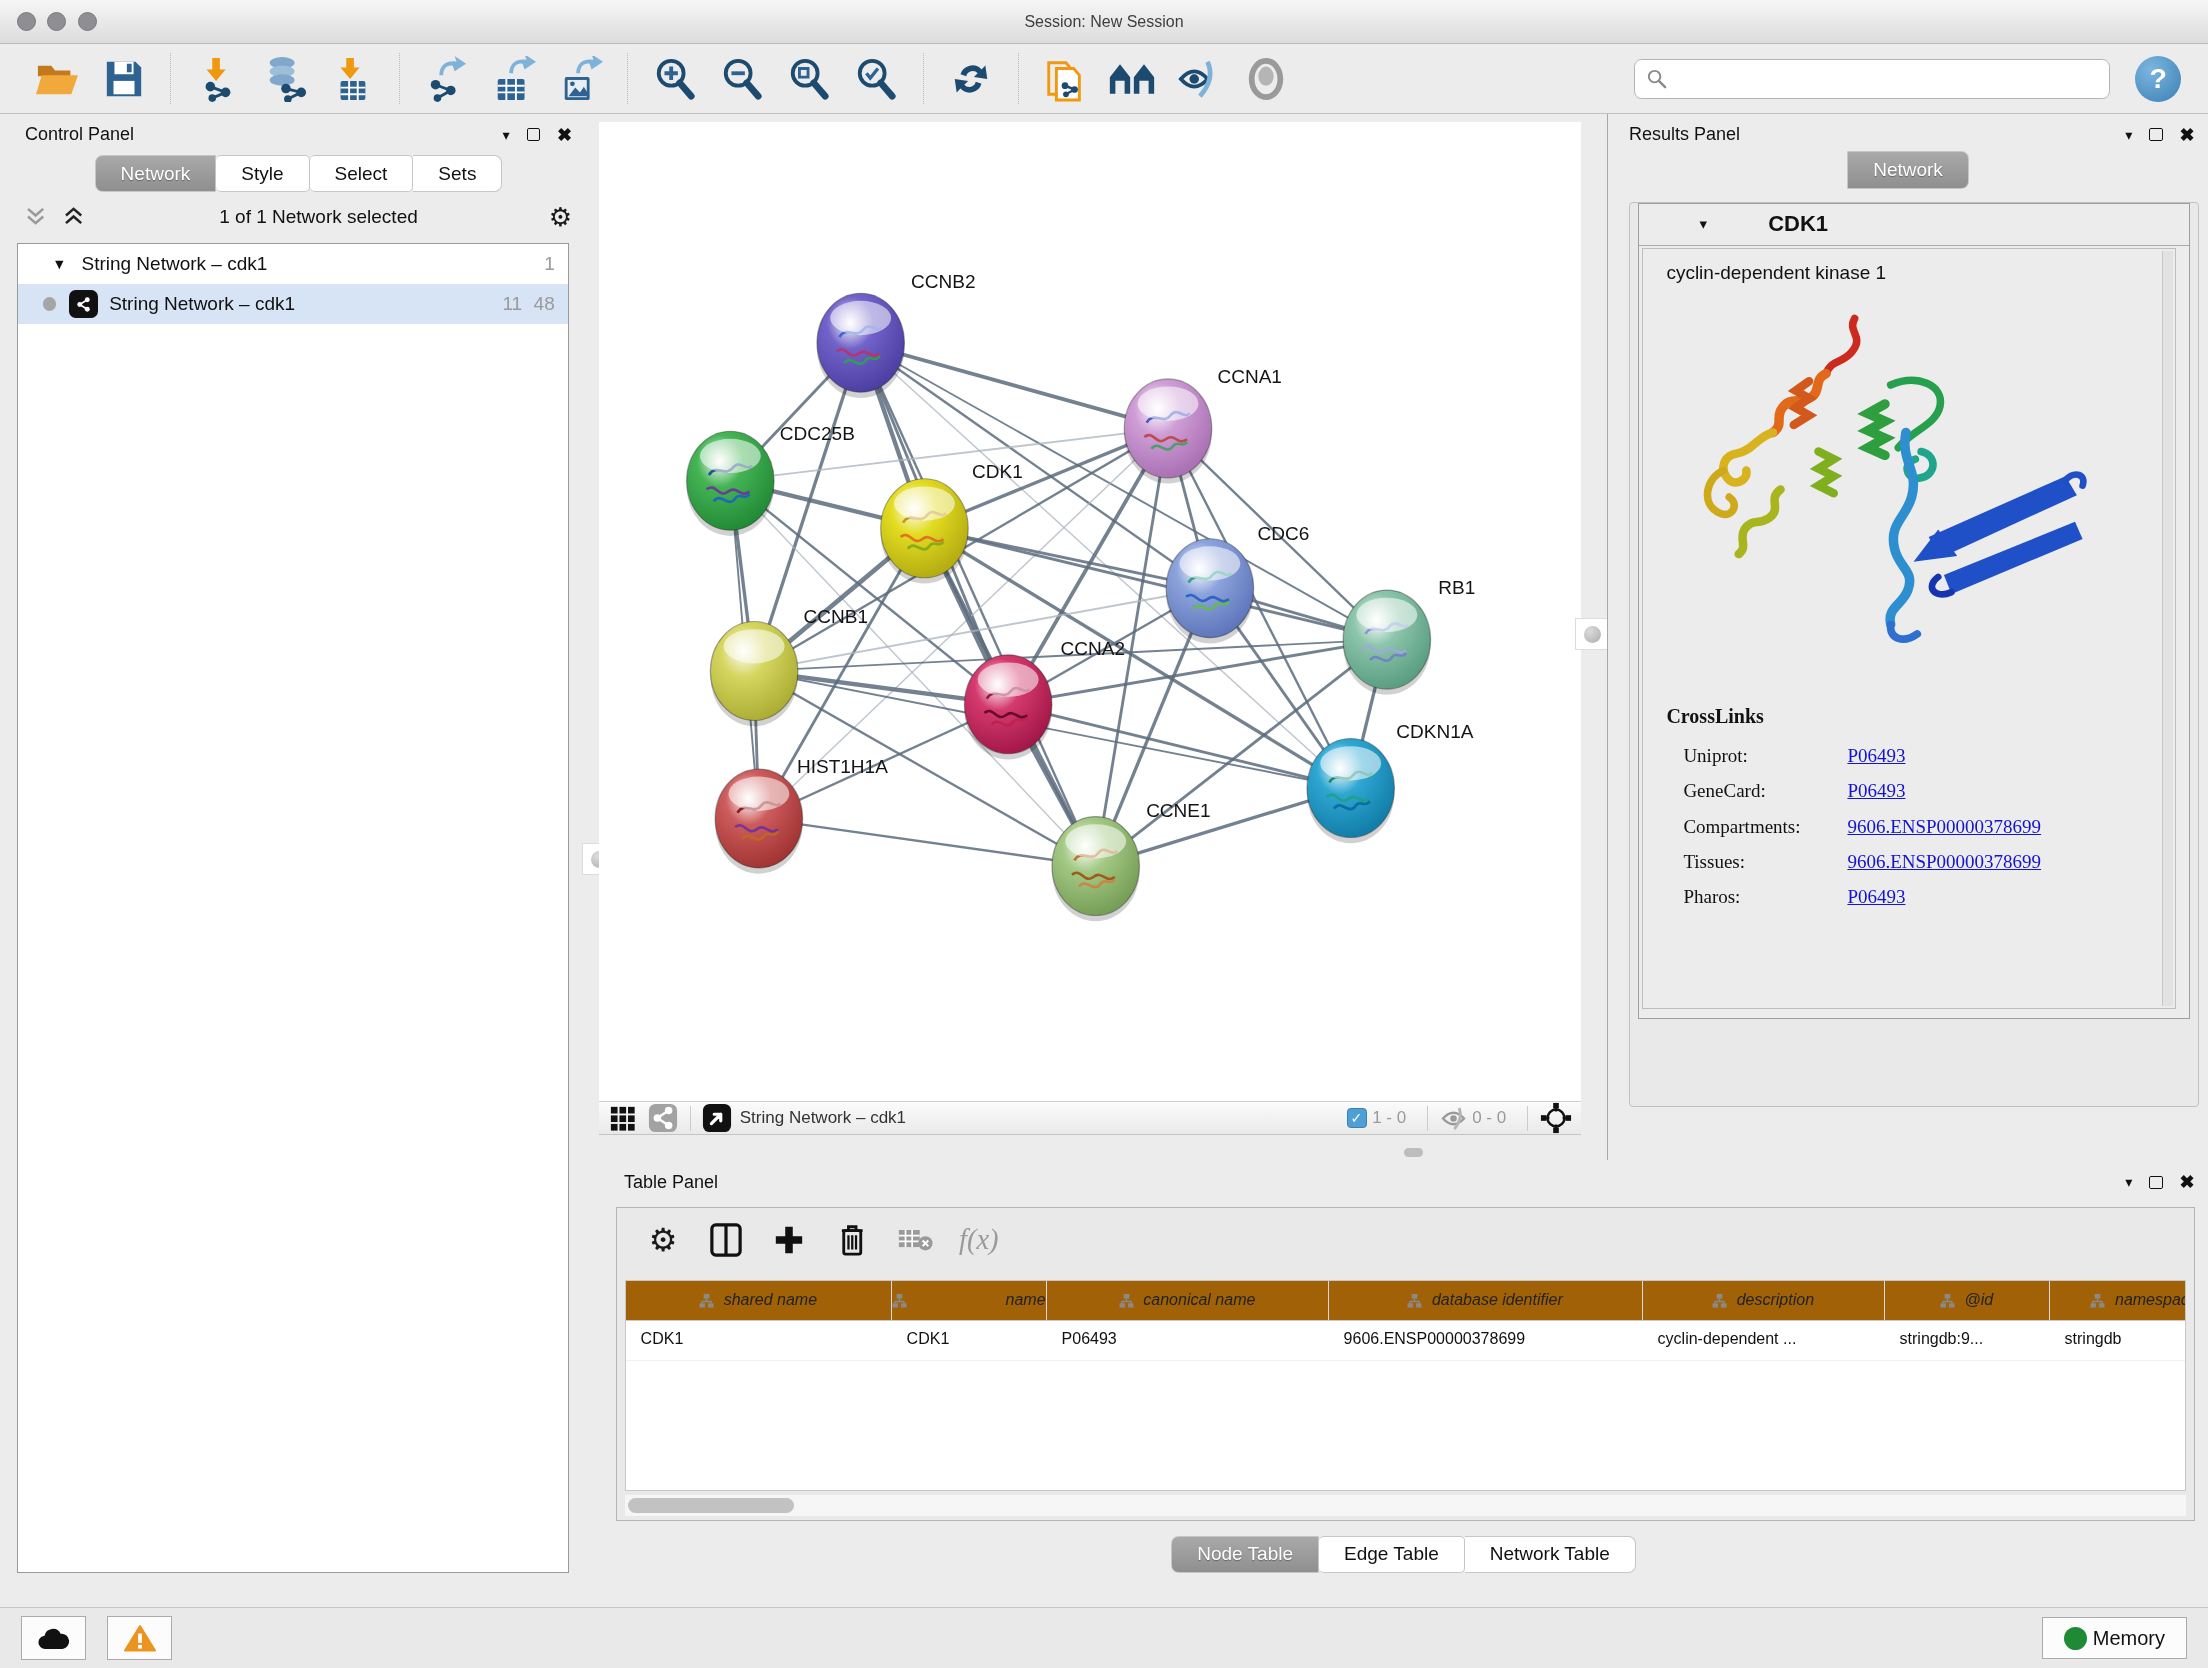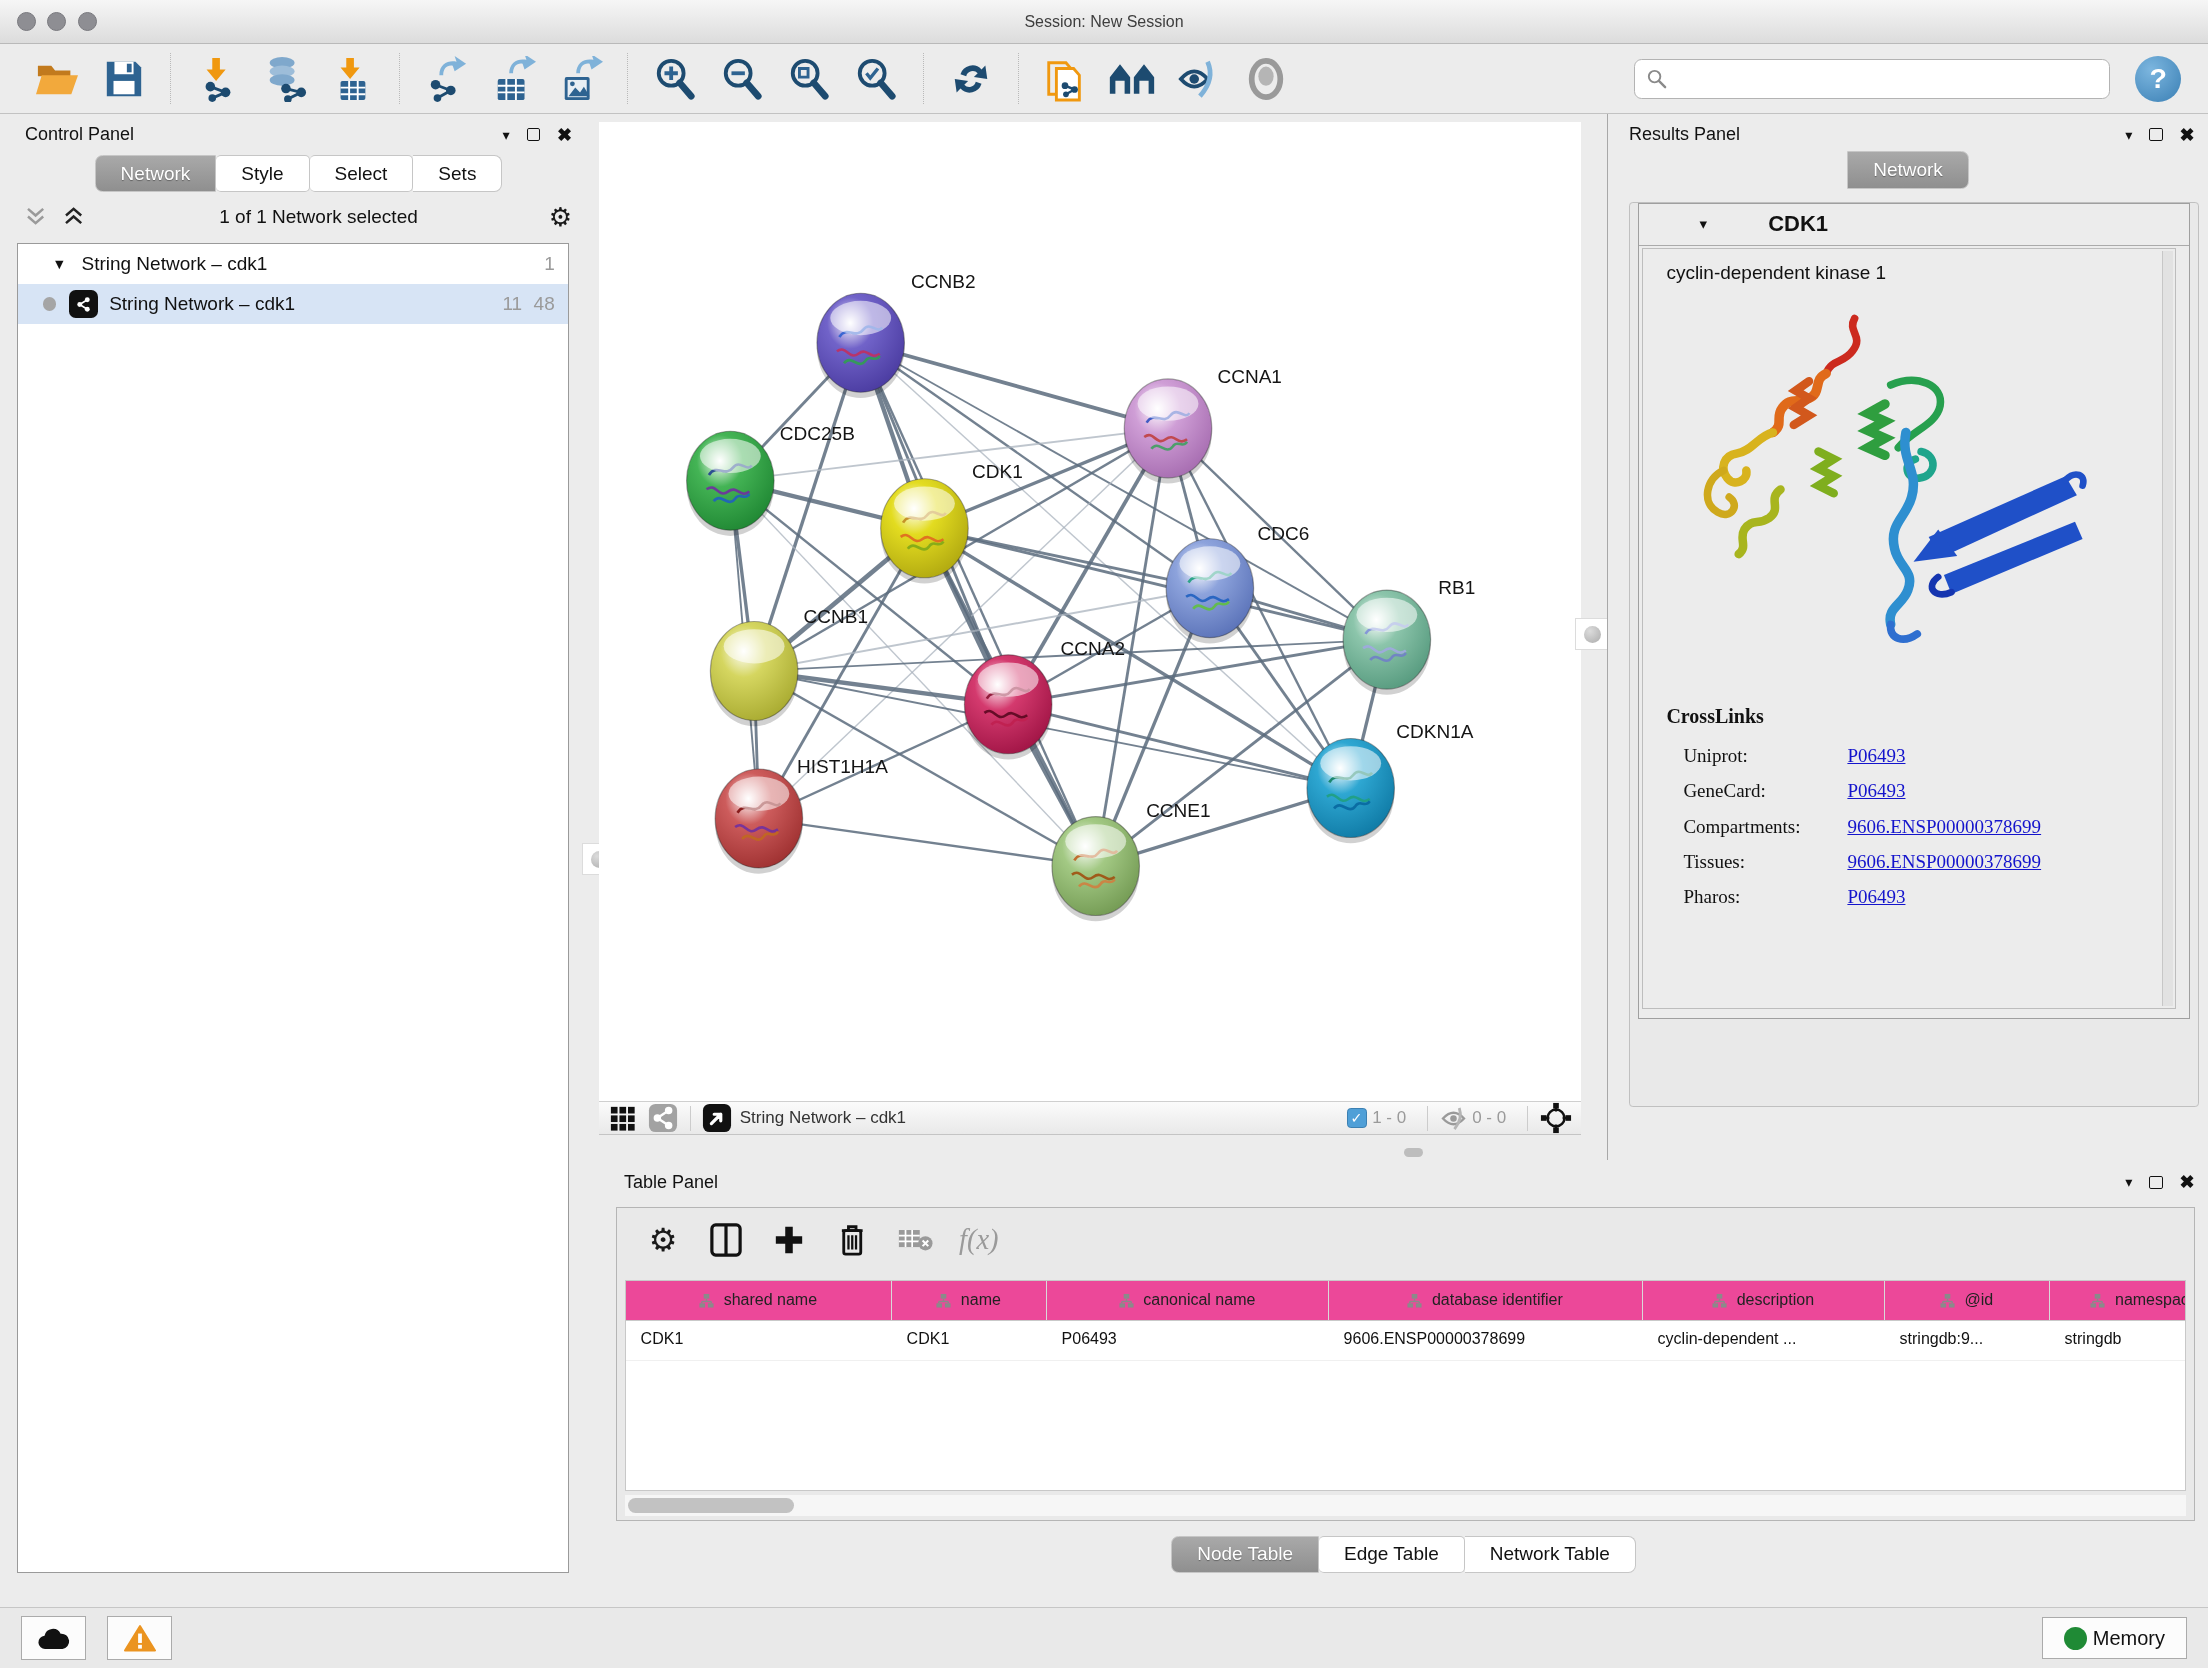--- a/index.html
+++ b/index.html
@@ -93,21 +93,21 @@
   .rp-scroll { position:absolute; right:1.9px; top:1.9px; bottom:1.9px; width:10.5px; background:#e2e2e2; border-left:1px solid #c7c7c7; }
 
   
   .table-panel { left:599px; top:1160px; width:1609px; height:442px; background:#ececec; }
   .tp-head { display:flex; align-items:center; justify-content:space-between; padding:11.4px 13.3px 5.7px 25px; }
   .tp-box { margin:7.6px 13.3px 0 17px; border:1px solid #b5b5b5; background:#e9e9e9; height:314px; position:relative; }
   .tp-toolbar { display:flex; align-items:center; gap:25px; padding:13.3px 0 11.4px 27px; }
   .tp-ic { width:38px; height:38px; display:flex; align-items:center; justify-content:center; }
   .fx { font-family:"Liberation Serif", serif; font-style:italic; font-size:28.5px; color:#9a9a9a; }
   .grid-table { position:absolute; left:7.6px; right:7.6px; top:72px; bottom:28.5px; background:#fff; border:1px solid #c8c8c8; overflow:hidden; }
-  .gt-header { display:flex; background:#ec4899; border-bottom:1.9px solid #c9c9c9; height:40px; }
+  .gt-header { display:flex; background:#a16207; border-bottom:1.9px solid #c9c9c9; height:40px;font-style:italic; }
   .gt-h { display:flex; align-items:center; justify-content:center; gap:9.5px; font-size:16px; color:#222;
     border-right:1px solid #d9d9d9; overflow:hidden; white-space:nowrap; flex:none; }
   .gt-row { display:flex; height:40px; border-bottom:1px solid #f0f0f0; }
   .gt-c { font-size:16px; color:#111; padding:9.5px 5.7px 0 15px; overflow:hidden; white-space:nowrap; flex:none; }
   .tp-scrollbar { position:absolute; left:7.6px; right:7.6px; bottom:3.8px; height:21px; background:#f6f6f6; }
   .tp-thumb { width:166px; height:15px; margin-top:2.9px; margin-left:3.8px; border-radius:7.6px; background:#c2c2c2; }
   .tp-tabs { display:flex; justify-content:center; margin-top:15px; }
 
   
   .statusbar { left:0; top:1607px; width:2208px; height:61px; background:#e9e9e9; border-top:1px solid #c6c6c6;
@@ -739,21 +739,21 @@
       <div class="gt-header" id="gt-header">
           <div class="gt-h" style="width: 266px;">
             <svg width="15" height="15" viewBox="0 0 16 16">
               <rect x="5" y="1" width="6" height="5" fill="#8a8a8a"></rect>
               <path d="M8 6 v3 M3 9 h10 M3 9 v2 M13 9 v2" stroke="#8a8a8a" stroke-width="1.6" fill="none"></path>
               <rect x="0.5" y="11" width="6" height="4.5" fill="#8a8a8a"></rect>
               <rect x="9.5" y="11" width="6" height="4.5" fill="#8a8a8a"></rect>
             </svg>
             <span>shared name</span>
           </div>
-          <div class="gt-h" style="width: 155px;">
+          <div class="gt-h" style="width: 155px; justify-content: space-between;">
             <svg width="15" height="15" viewBox="0 0 16 16">
               <rect x="5" y="1" width="6" height="5" fill="#8a8a8a"></rect>
               <path d="M8 6 v3 M3 9 h10 M3 9 v2 M13 9 v2" stroke="#8a8a8a" stroke-width="1.6" fill="none"></path>
               <rect x="0.5" y="11" width="6" height="4.5" fill="#8a8a8a"></rect>
               <rect x="9.5" y="11" width="6" height="4.5" fill="#8a8a8a"></rect>
             </svg>
             <span>name</span>
           </div>
           <div class="gt-h" style="width: 282px;">
             <svg width="15" height="15" viewBox="0 0 16 16">

